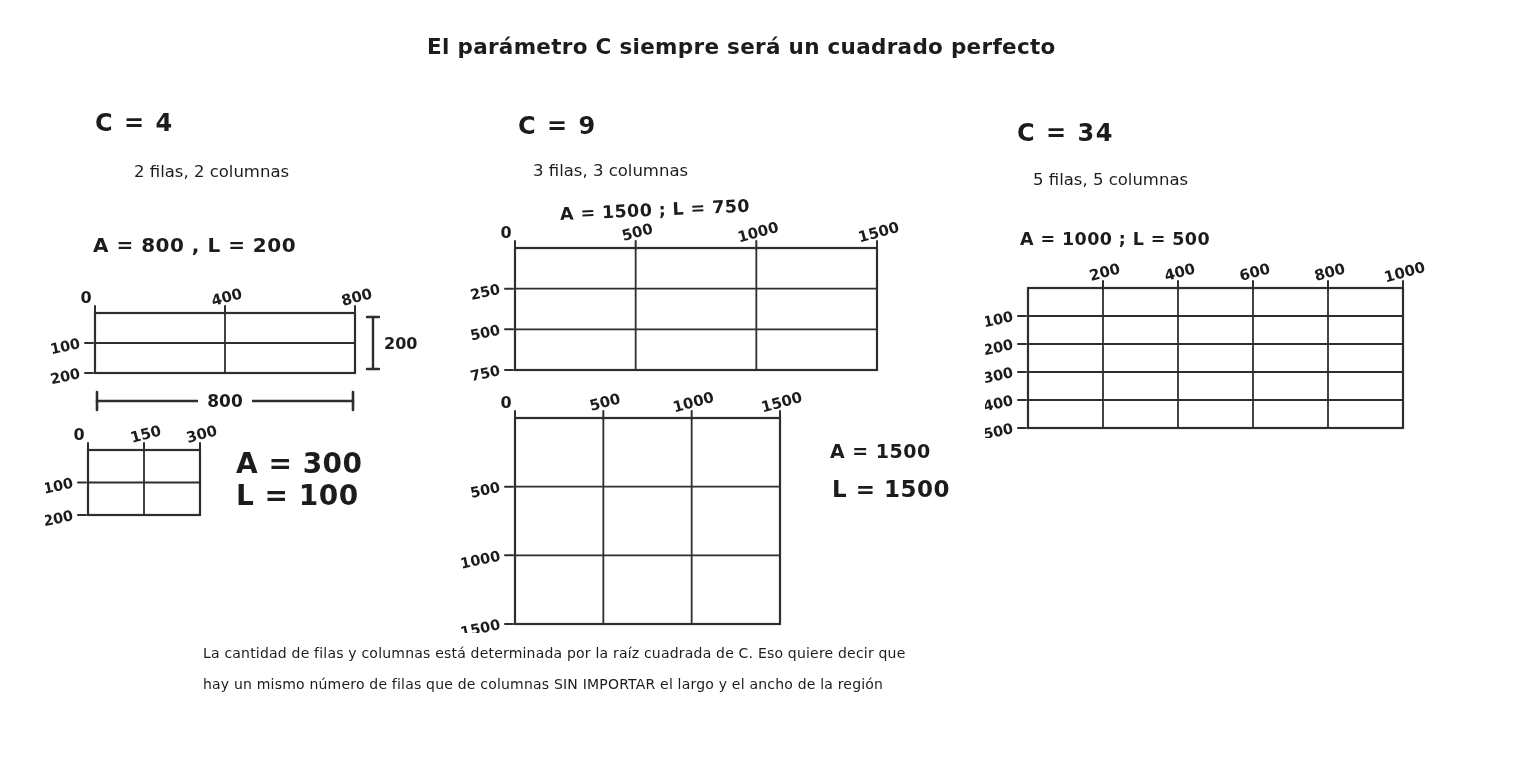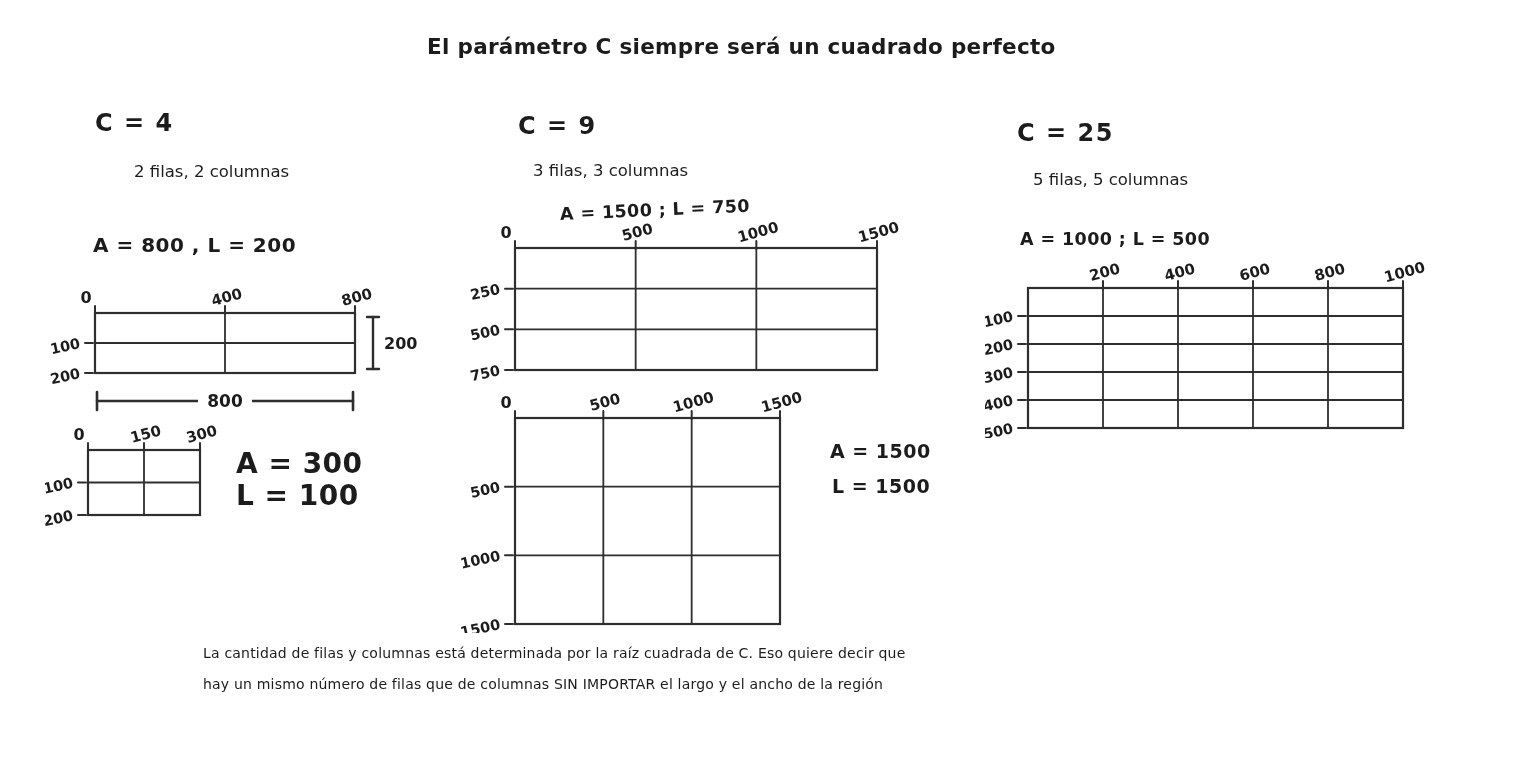--- a/index.html
+++ b/index.html
@@ -107,23 +107,23 @@
       <line x1="325" y1="28" x2="325" y2="36" stroke="#2e2e2e" stroke-width="2" stroke-linecap="round"></line>
       <text x="328" y="24" fill="#1c1c1c" font-size="15" font-weight="700" font-family="&quot;DejaVu Sans&quot;, sans-serif" text-anchor="middle" transform="rotate(-15 328 24)">1500</text>
       <line x1="50" y1="103.66666666666666" x2="58" y2="103.66666666666666" stroke="#2e2e2e" stroke-width="2" stroke-linecap="round"></line>
       <text x="46" y="108.66666666666666" fill="#1c1c1c" font-size="14.5" font-weight="700" font-family="&quot;DejaVu Sans&quot;, sans-serif" text-anchor="end" transform="rotate(-12 46 108.66666666666666)">500</text>
       <line x1="50" y1="172.33333333333331" x2="58" y2="172.33333333333331" stroke="#2e2e2e" stroke-width="2" stroke-linecap="round"></line>
       <text x="46" y="177.33333333333331" fill="#1c1c1c" font-size="14.5" font-weight="700" font-family="&quot;DejaVu Sans&quot;, sans-serif" text-anchor="end" transform="rotate(-12 46 177.33333333333331)">1000</text>
       <line x1="50" y1="241" x2="58" y2="241" stroke="#2e2e2e" stroke-width="2" stroke-linecap="round"></line>
       <text x="46" y="246" fill="#1c1c1c" font-size="14.5" font-weight="700" font-family="&quot;DejaVu Sans&quot;, sans-serif" text-anchor="end" transform="rotate(-12 46 246)">1500</text>
     </svg></div>
 <div class="abs annot" style="left:830px;top:441px;font-size:19px;">A = 1500</div>
-<div class="abs annot" style="left:832px;top:476px;font-size:19px;">L = 1500</div>
+<div class="abs annot" style="left:832px;top:476px;font-size:23px;">L = 1500</div>
 
-<div class="abs h-c" style="left:1017px;top:120px;">C = 25</div>
+<div class="abs h-c" style="left:1017px;top:120px;">C = 34</div>
 <div class="abs sub" style="left:1033px;top:171px;">5 filas, 5 columnas</div>
 <div class="abs params-sm" style="left:1020px;top:229px;">A = 1000  ;   L = 500</div>
 <div class="grid-fig" style="left:985px;top:253px;width:465px;height:185px;"><svg width="465" height="185">
       <rect x="43" y="35" width="375" height="140" fill="none" stroke="#2e2e2e" stroke-width="2.2"></rect>
       <line x1="118" y1="35" x2="118" y2="175" stroke="#2e2e2e" stroke-width="1.8" stroke-linecap="round"></line>
       <line x1="193" y1="35" x2="193" y2="175" stroke="#2e2e2e" stroke-width="1.8" stroke-linecap="round"></line>
       <line x1="268" y1="35" x2="268" y2="175" stroke="#2e2e2e" stroke-width="1.8" stroke-linecap="round"></line>
       <line x1="343" y1="35" x2="343" y2="175" stroke="#2e2e2e" stroke-width="1.8" stroke-linecap="round"></line>
       <line x1="43" y1="63" x2="418" y2="63" stroke="#2e2e2e" stroke-width="1.8" stroke-linecap="round"></line>
       <line x1="43" y1="91" x2="418" y2="91" stroke="#2e2e2e" stroke-width="1.8" stroke-linecap="round"></line>

